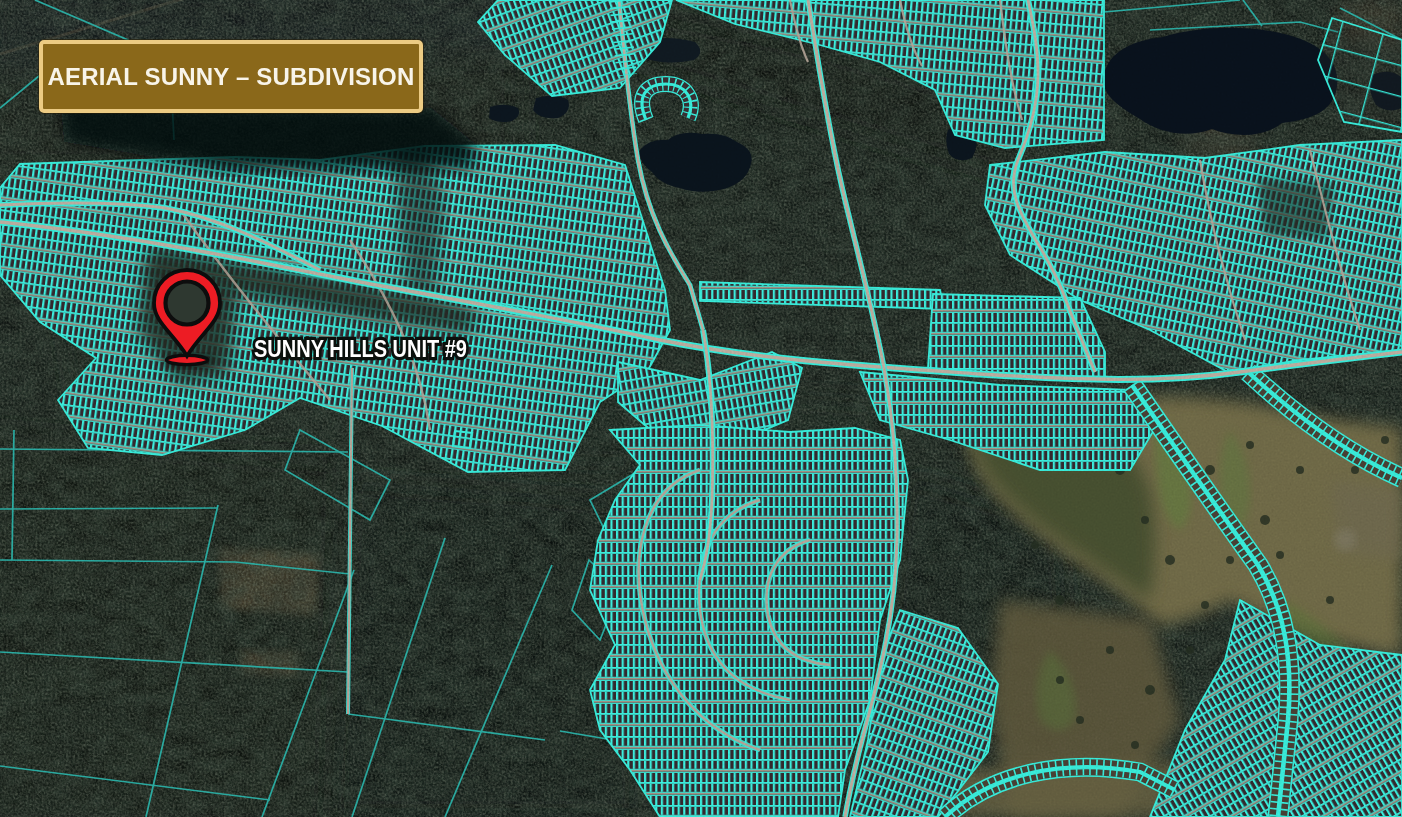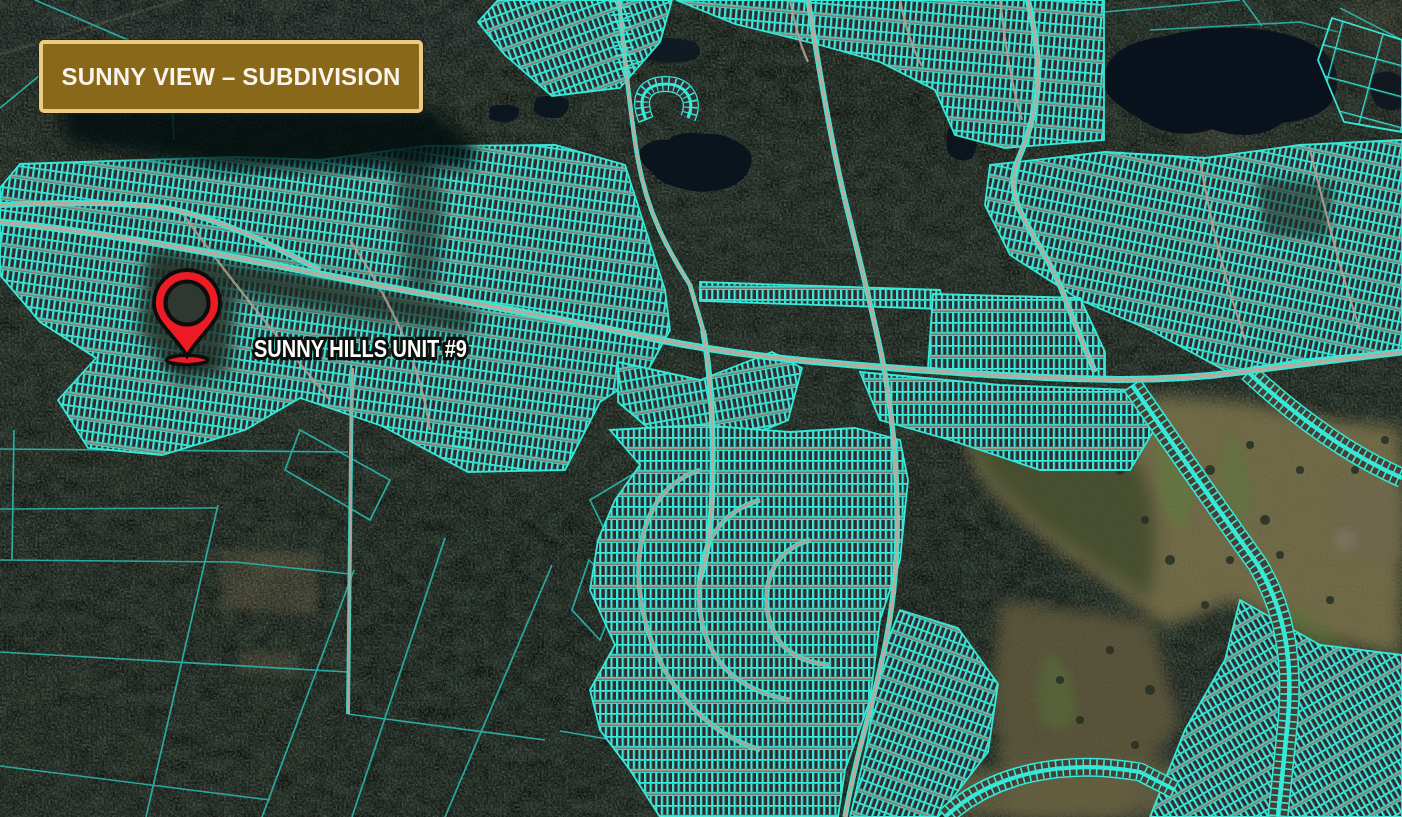--- a/index.html
+++ b/index.html
@@ -370,15 +370,15 @@
 <path d="M187,356 C172,332 154,322 154,303 C154,284.5 168.5,270 187,270 C205.5,270 220,284.5 220,303 C220,322 202,332 187,356 Z" fill="#ed1c24" stroke="#0d0d0d" stroke-width="3.8"></path>
 
 <circle cx="187" cy="303" r="21.5" fill="#2e3830" stroke="#0d0d0d" stroke-width="4.2"></circle>
 
 <text x="254" y="357" font-family="Liberation Sans, sans-serif" font-size="24" font-weight="bold" fill="#ffffff" stroke="#0b100c" stroke-width="6.5" paint-order="stroke" textLength="213" lengthAdjust="spacingAndGlyphs">SUNNY HILLS UNIT #9</text>
 </g>
 </svg>
 
 <div style="position:absolute;left:39px;top:40px;width:376px;height:65px;background:#8a681a;border:4px solid #eccb83;border-radius:5px;box-shadow:0 0 0 1px rgba(40,30,5,0.55);display:flex;align-items:center;justify-content:center;">
 
-  <span style="color:#f8f4e9;font-size:24px;font-weight:bold;letter-spacing:0.2px;white-space:nowrap;">SUNNY VIEW – SUBDIVISION</span>
+  <span style="color:#f8f4e9;font-size:24px;font-weight:bold;letter-spacing:0.2px;white-space:nowrap;">AERIAL SUNNY – SUBDIVISION</span>
 </div>
 </div>
 
 </body></html>

